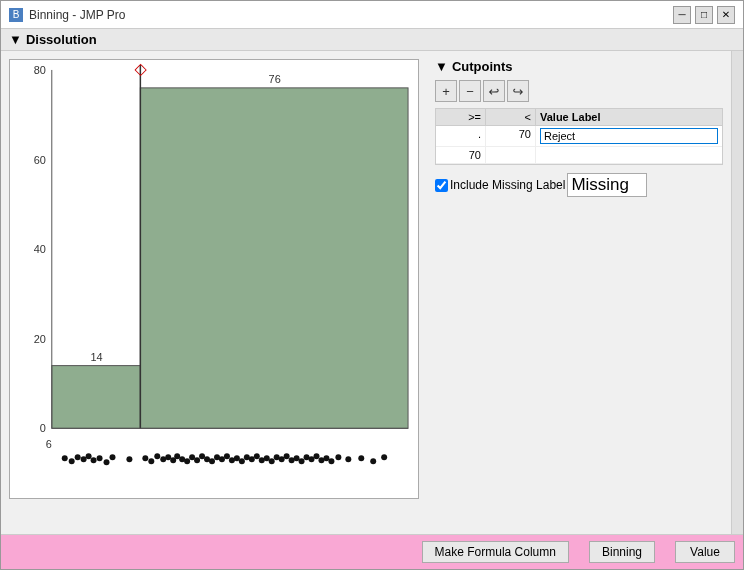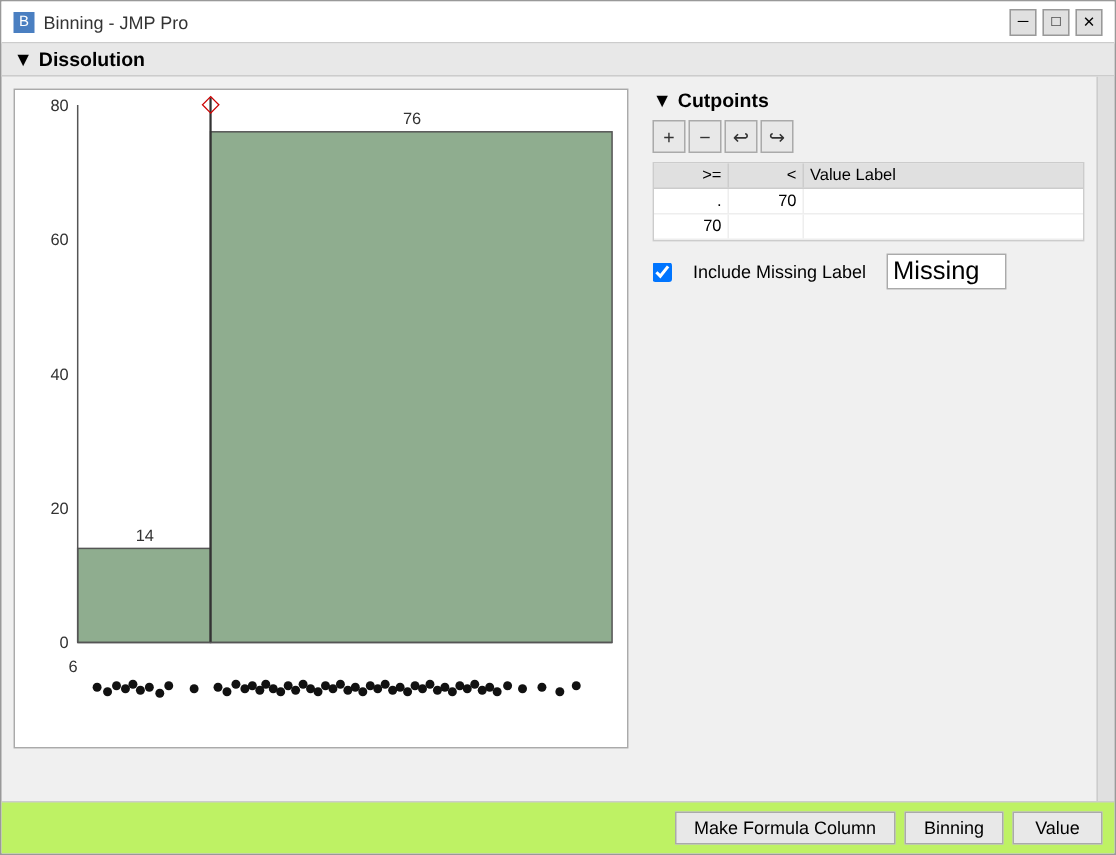--- a/index.html
+++ b/index.html
@@ -134,21 +134,21 @@
     .th-gte, .th-lt {
       width: 50px;
       padding: 2px 4px;
       text-align: right;
       font-size: 11px;
       border-right: 1px solid #ccc;
     }
     .th-label {
       flex: 1;
       padding: 2px 4px;
-      font-weight: normal;
+      font-weight: bold;
       font-size: 11px;
     }
     .table-row {
       display: flex;
       border-bottom: 1px solid #eee;
     }
     .td-gte, .td-lt {
       width: 50px;
       padding: 2px 4px;
       text-align: right;
@@ -162,40 +162,40 @@
     }
     .td-input {
       border: 1px solid #0078d7;
       font-size: 11px;
       padding: 1px 3px;
       width: 100%;
     }
     .missing-row {
       display: flex;
       align-items: center;
-      gap: 14px;
+      gap: 2px;
       margin-top: 4px;
     }
     .missing-checkbox {
       width: 13px;
       height: 13px;
     }
     .missing-input {
       border: 1px solid #aaa;
       font-size: 17px;
       padding: 1px 3px;
       width: 80px;
     }
     .bottom-bar {
       border-top: 1px solid #ccc;
       padding: 6px 8px;
       display: flex;
       justify-content: flex-end;
-      gap: 6px;
-      background: #bef264;
+      gap: 20px;
+      background: #f9a8d4;
     }
     .bottom-btn {
       padding: 3px 12px;
       border: 1px solid #aaa;
       background: #e8e8e8;
       cursor: pointer;
       font-size: 12px;
       min-width: 60px;
     }
     .chart-svg {
@@ -359,20 +359,23 @@
 
             <div class="table-area">
               <div class="table-header">
                 <div class="th-gte">&gt;=</div>
                 <div class="th-lt">&lt;</div>
                 <div class="th-label">Value Label</div>
               </div>
               <div class="table-row">
                 <div class="td-gte">.</div>
                 <div class="td-lt">70</div>
+                <div class="td-label">
+                  <input class="td-input" type="text" value="Reject" style="">
+                </div>
               </div>
               <div class="table-row">
                 <div class="td-gte">70</div>
                 <div class="td-lt"></div>
               </div>
             </div>
 
             <div class="missing-row">
               <input type="checkbox" class="missing-checkbox" checked="" style="">
               <span>Include Missing Label</span>

